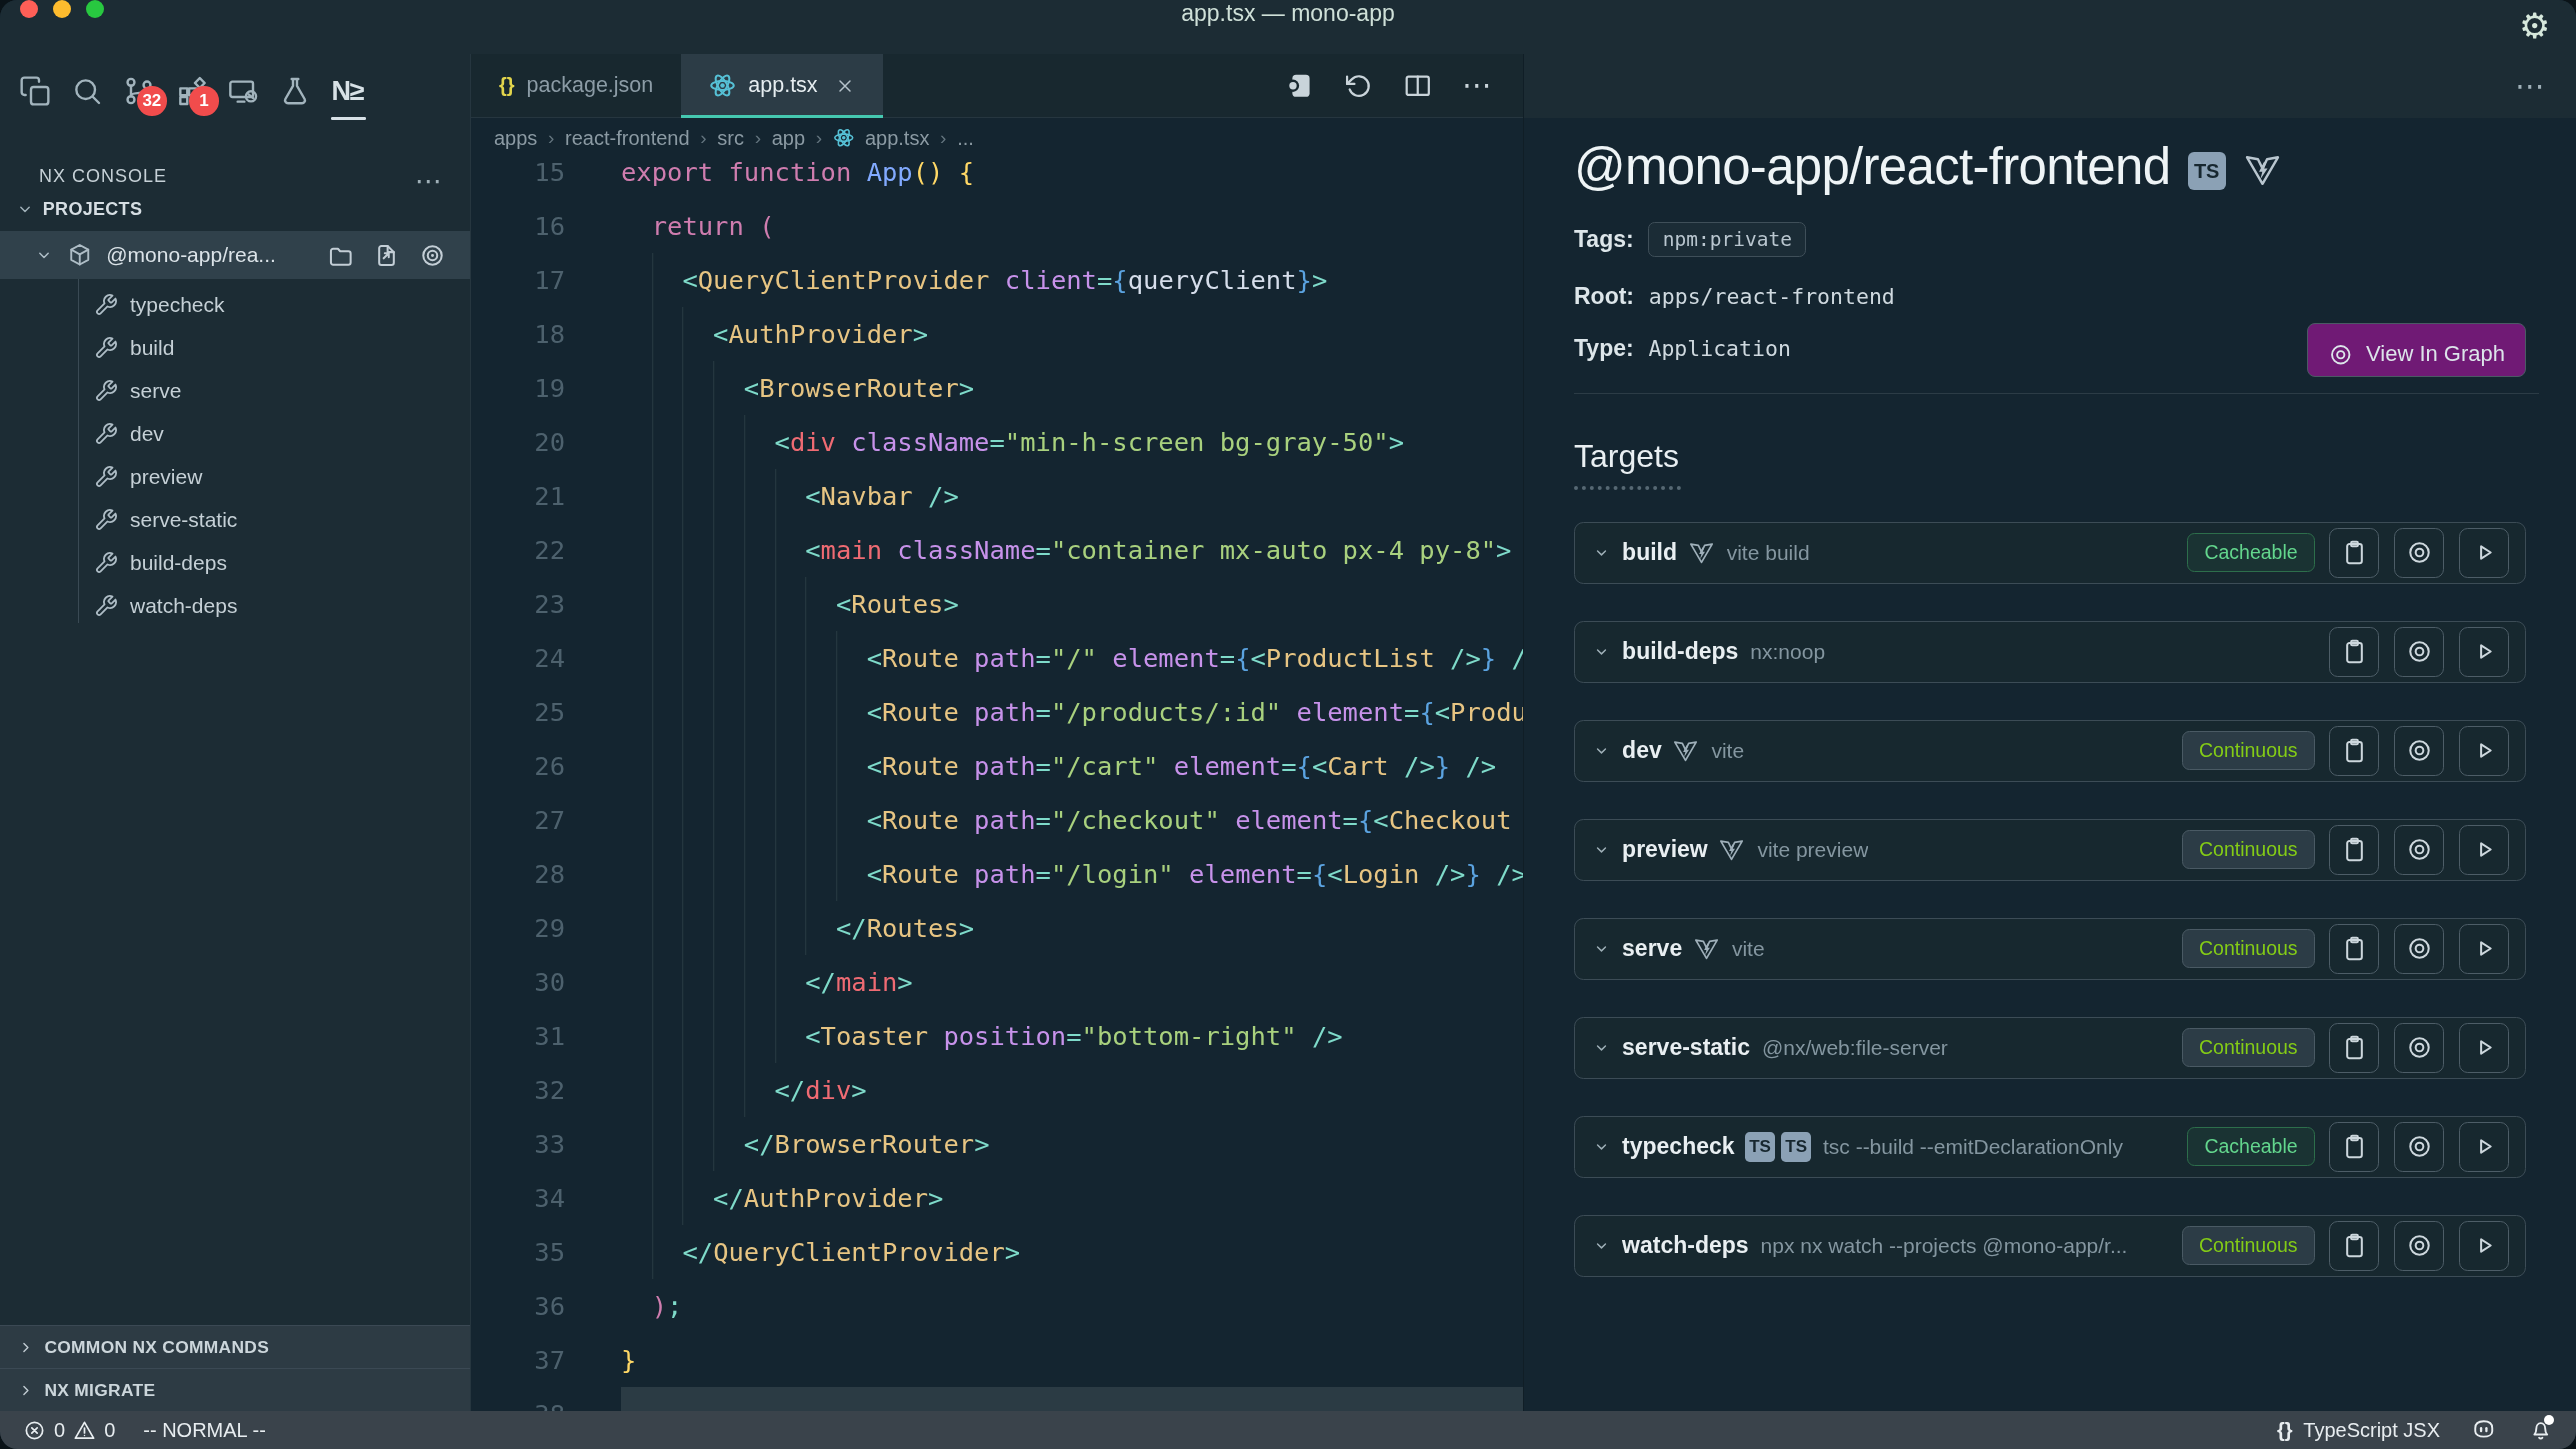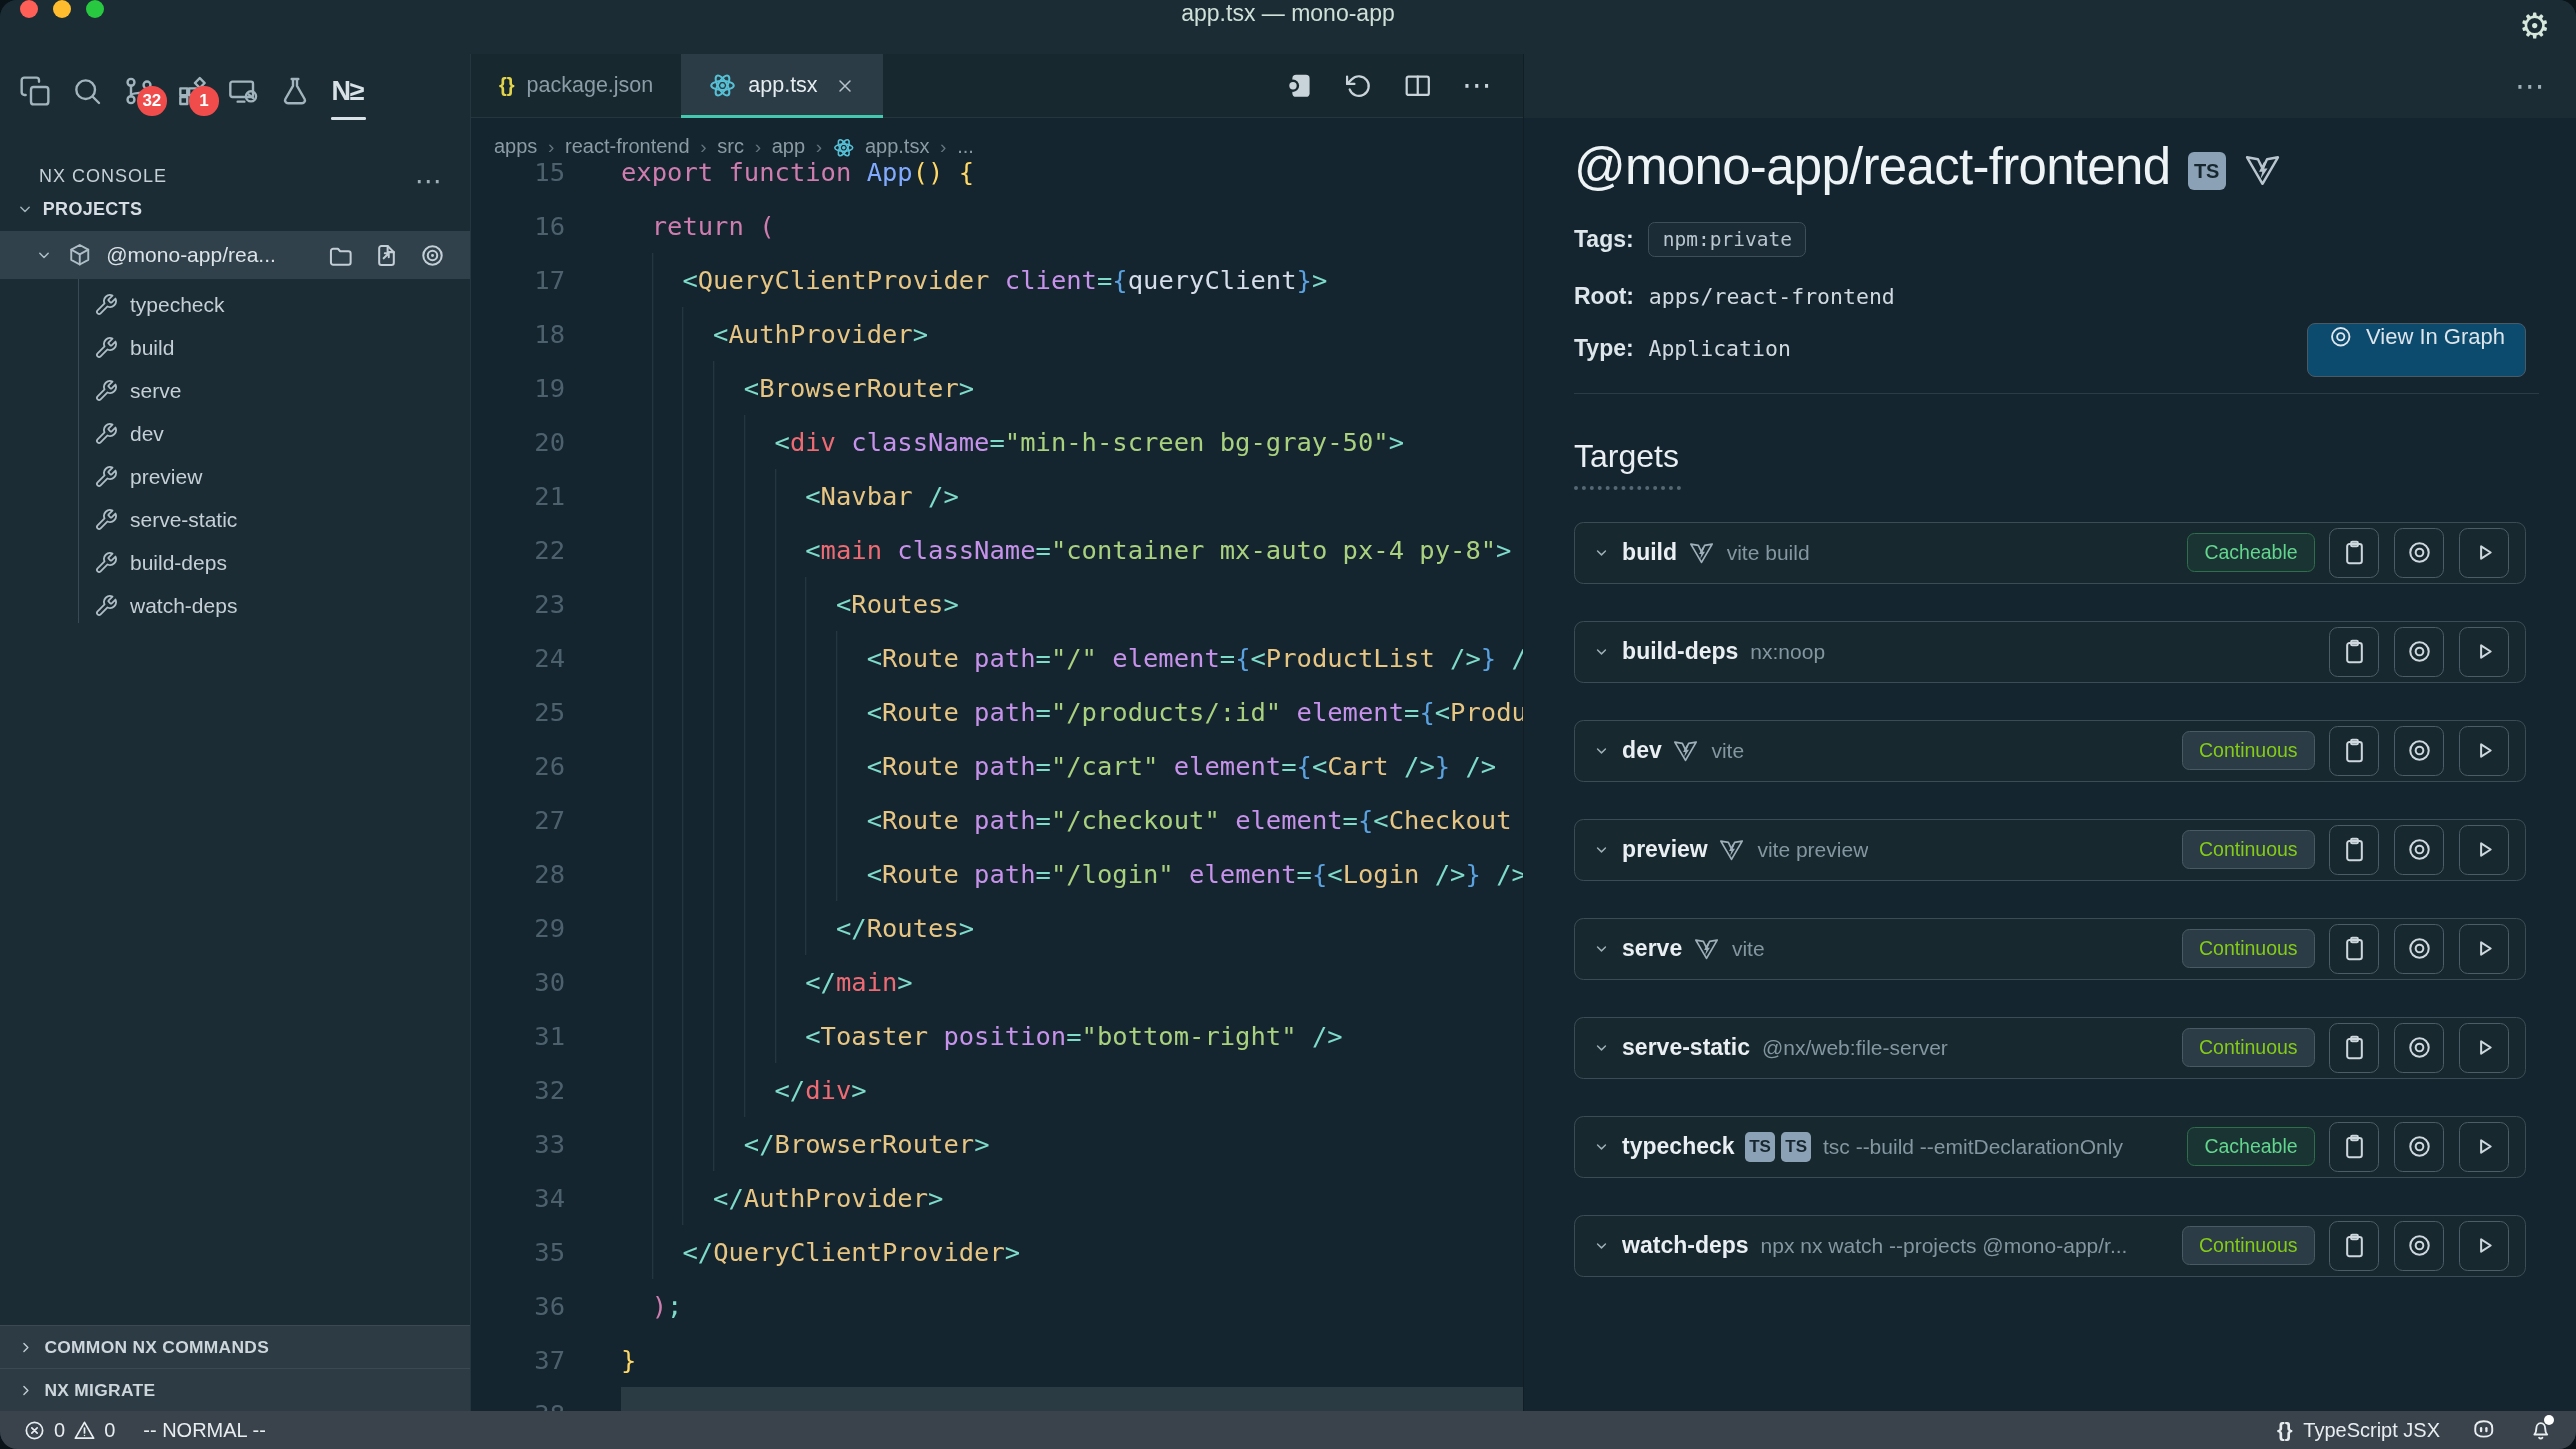--- a/index.html
+++ b/index.html
@@ -66,21 +66,21 @@
   .tab{display:flex;align-items:center;gap:12px;padding:0 28px;font-size:21.5px;color:var(--muted);position:relative;cursor:default}
   .tab .tab-ico{font-size:20px;font-weight:bold;color:#e2d54c}
   .tab.active{background:var(--tab-active);color:#e6edf0}
   .tab.active::after{content:"";position:absolute;left:0;right:0;bottom:-1.3px;height:3.4px;background:var(--accent)}
   .tab .close{color:#b6c3cb;margin-left:5.4px}
   .tab .close svg{width:20px;height:20px}
   .tab-react{width:27px;height:27px;color:#56c1d6}
   .ed-actions{margin-left:auto;display:flex;align-items:center;gap:29.5px;padding-right:29.5px;color:#c9d4da}
   .ed-actions svg{width:29.5px;height:29.5px}
   .ed-dots{font-size:29.5px;letter-spacing:2px;color:#c9d4da;line-height:0.35}
-  .crumbs{height:40px;display:flex;align-items:flex-end;gap:10.7px;padding-left:23px;font-size:20px;color:#8b9aa3;flex:none}
+  .crumbs{height:40px;display:flex;align-items:center;gap:10.7px;padding-left:23px;font-size:20px;color:#8b9aa3;flex:none}
   .crumb-sep{color:#63747e;font-size:19px}
   .crumb-react{width:21.5px;height:21.5px;color:#56c1d6}
   .code{flex:1;overflow:hidden;position:relative;font-family:"DejaVu Sans Mono",monospace;font-size:25.5px;line-height:54px}
   .code-inner{margin-top:-13.4px}
   .cline{display:flex;white-space:pre}
   .cline .ln{width:94px;flex:none;text-align:right;color:var(--lnum)}
   .cline .lc{margin-left:56px;flex:1;min-width:0;overflow:hidden;white-space:pre}
   .cline.cur .lc{background:#2b3b44}
   .ind{display:inline-block;width:2ch}
   .ind.g{box-shadow:inset 1.3px 0 0 #24363f}
@@ -102,22 +102,22 @@
   .ts-chip.big{width:38px;height:38px;font-size:20px;margin-top:9.4px}
   .ts-chip.small{width:29.5px;height:29.5px;font-size:17px;border-radius:4.7px}
   .pd-vite{width:39px;height:39px;color:#b9c6cf;margin-top:6.7px}
   .meta-row{display:flex;align-items:center;gap:14.8px;margin-top:25.5px;font-size:23px}
   .meta-row:first-of-type{margin-top:39px}
   .meta-label{font-weight:bold;color:#dde6ea}
   .mono-val{font-family:"DejaVu Sans Mono",monospace;font-size:21.5px;color:#cfd9df}
   .tag-badge{font-family:"DejaVu Sans Mono",monospace;font-size:19.5px;color:#b9c6cf;border:1.3px solid #3f4f59;
              background:#1b2c36;border-radius:6.7px;padding:5.4px 13.4px}
   .type-row{position:relative}
-  .vig-btn{position:absolute;right:0;top:-12px;display:flex;align-items:flex-start;gap:12px;height:54px;padding:0 20px;
-           border:1.3px solid #4a5a64;border-radius:8px;background:#0c4a6e;color:#dce5ea;font-size:22px;cursor:default}
+  .vig-btn{position:absolute;right:0;top:-12px;display:flex;align-items:flex-end;gap:12px;height:54px;padding:9px 20px;
+           border:1.3px solid #4a5a64;border-radius:8px;background:#701a75;color:#dce5ea;font-size:22px;cursor:default}
   .vig-btn svg{width:25.5px;height:25.5px}
   .pd-divider{border:none;border-top:1.3px solid #2c3c46;margin:31px -13.4px 0 0}
   .targets-h{margin-top:44px;font-size:32px;font-weight:500;color:#e9eff2;display:inline-block}
   .targets-dots{width:107px;border-bottom:4px dotted #566873;margin-top:10.7px}
   .targets-list{margin-top:32px}
   .target-card{height:62px;border:1.3px solid var(--card-border);border-radius:9.4px;background:var(--card-bg);
                display:flex;align-items:center;padding:0 16px 0 17.4px;margin-bottom:37px}
   .target-card .chev{color:#9fb0b8;flex:none}
   .t-name{font-size:23px;font-weight:bold;color:#e9eff2;margin-left:10.7px;white-space:nowrap}
   .t-tool{display:flex;align-items:center;gap:6.7px;margin-left:10.7px;color:#9fb0ba}

